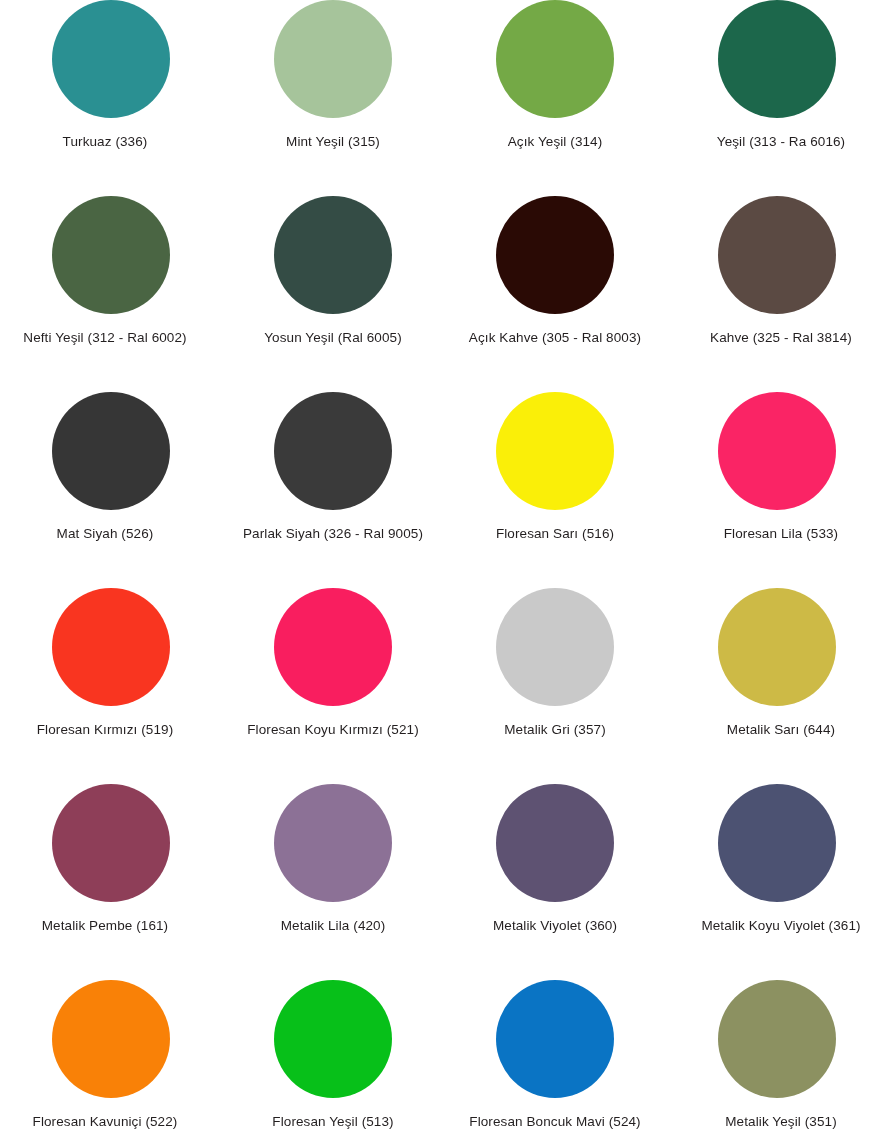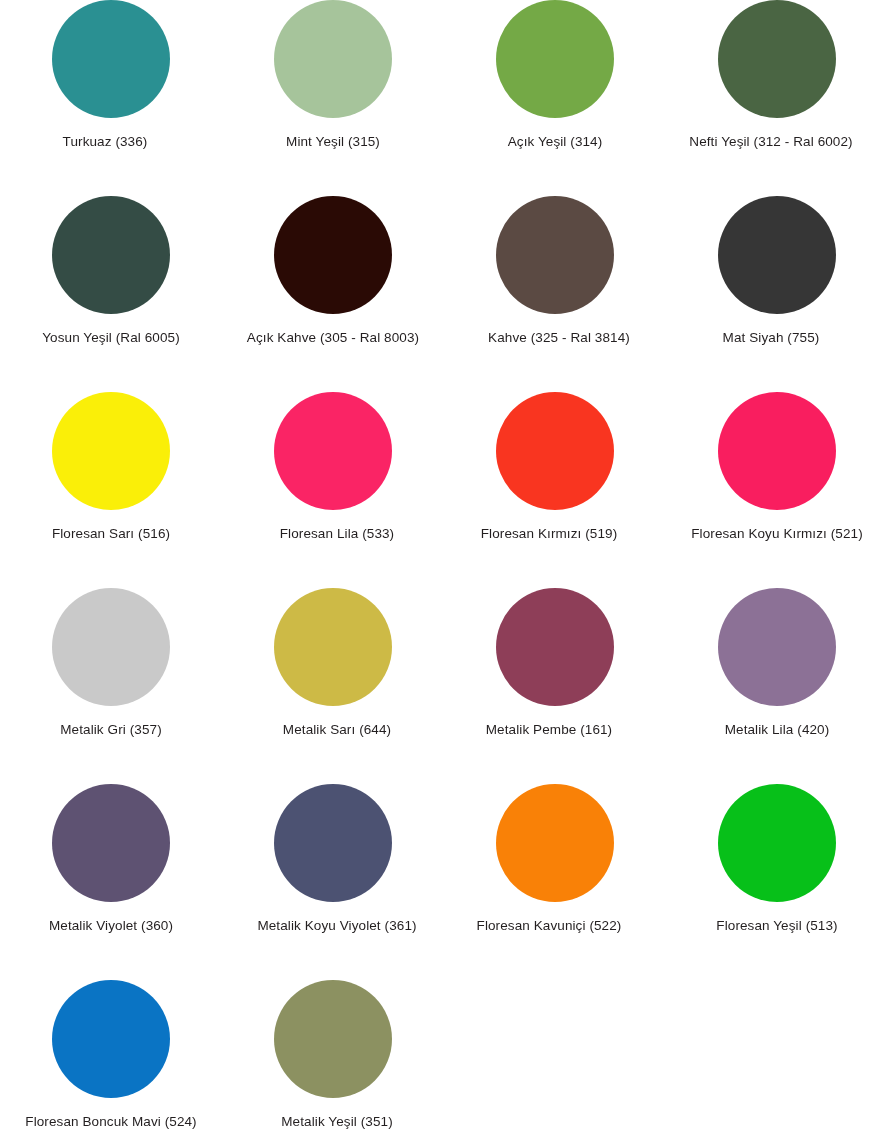--- a/index.html
+++ b/index.html
@@ -67,39 +67,47 @@
       <div class="swatch-label">Turkuaz (336)</div>
     </div>
     <div class="swatch-cell col-2">
       <div class="swatch-disc" style="background-color: rgb(166, 196, 155);"></div>
       <div class="swatch-label">Mint Yeşil (315)</div>
     </div>
     <div class="swatch-cell col-3">
       <div class="swatch-disc" style="background-color: rgb(116, 169, 70);"></div>
       <div class="swatch-label">Açık Yeşil (314)</div>
     </div>
+    <div class="swatch-cell col-4">
+      <div class="swatch-disc" style="background-color: rgb(28, 103, 75);"></div>
+      <div class="swatch-label">Yeşil (313 - Ra 6016)</div>
+    </div>
     <div class="swatch-cell col-1">
       <div class="swatch-disc" style="background-color: rgb(74, 101, 67);"></div>
       <div class="swatch-label">Nefti Yeşil (312 - Ral 6002)</div>
     </div>
     <div class="swatch-cell col-2">
       <div class="swatch-disc" style="background-color: rgb(52, 76, 69);"></div>
       <div class="swatch-label">Yosun Yeşil (Ral 6005)</div>
     </div>
     <div class="swatch-cell col-3">
       <div class="swatch-disc" style="background-color: rgb(42, 10, 5);"></div>
       <div class="swatch-label">Açık Kahve (305 - Ral 8003)</div>
     </div>
     <div class="swatch-cell col-4">
       <div class="swatch-disc" style="background-color: rgb(91, 74, 67);"></div>
       <div class="swatch-label">Kahve (325 - Ral 3814)</div>
     </div>
     <div class="swatch-cell col-1">
       <div class="swatch-disc" style="background-color: rgb(54, 54, 54);"></div>
-      <div class="swatch-label">Mat Siyah (755)</div>
+      <div class="swatch-label">Mat Siyah (526)</div>
+    </div>
+    <div class="swatch-cell col-2">
+      <div class="swatch-disc" style="background-color: rgb(58, 58, 58);"></div>
+      <div class="swatch-label">Parlak Siyah (326 - Ral 9005)</div>
     </div>
     <div class="swatch-cell col-3">
       <div class="swatch-disc" style="background-color: rgb(250, 239, 8);"></div>
       <div class="swatch-label">Floresan Sarı (516)</div>
     </div>
     <div class="swatch-cell col-4">
       <div class="swatch-disc" style="background-color: rgb(250, 36, 101);"></div>
       <div class="swatch-label">Floresan Lila (533)</div>
     </div>
     <div class="swatch-cell col-1">

